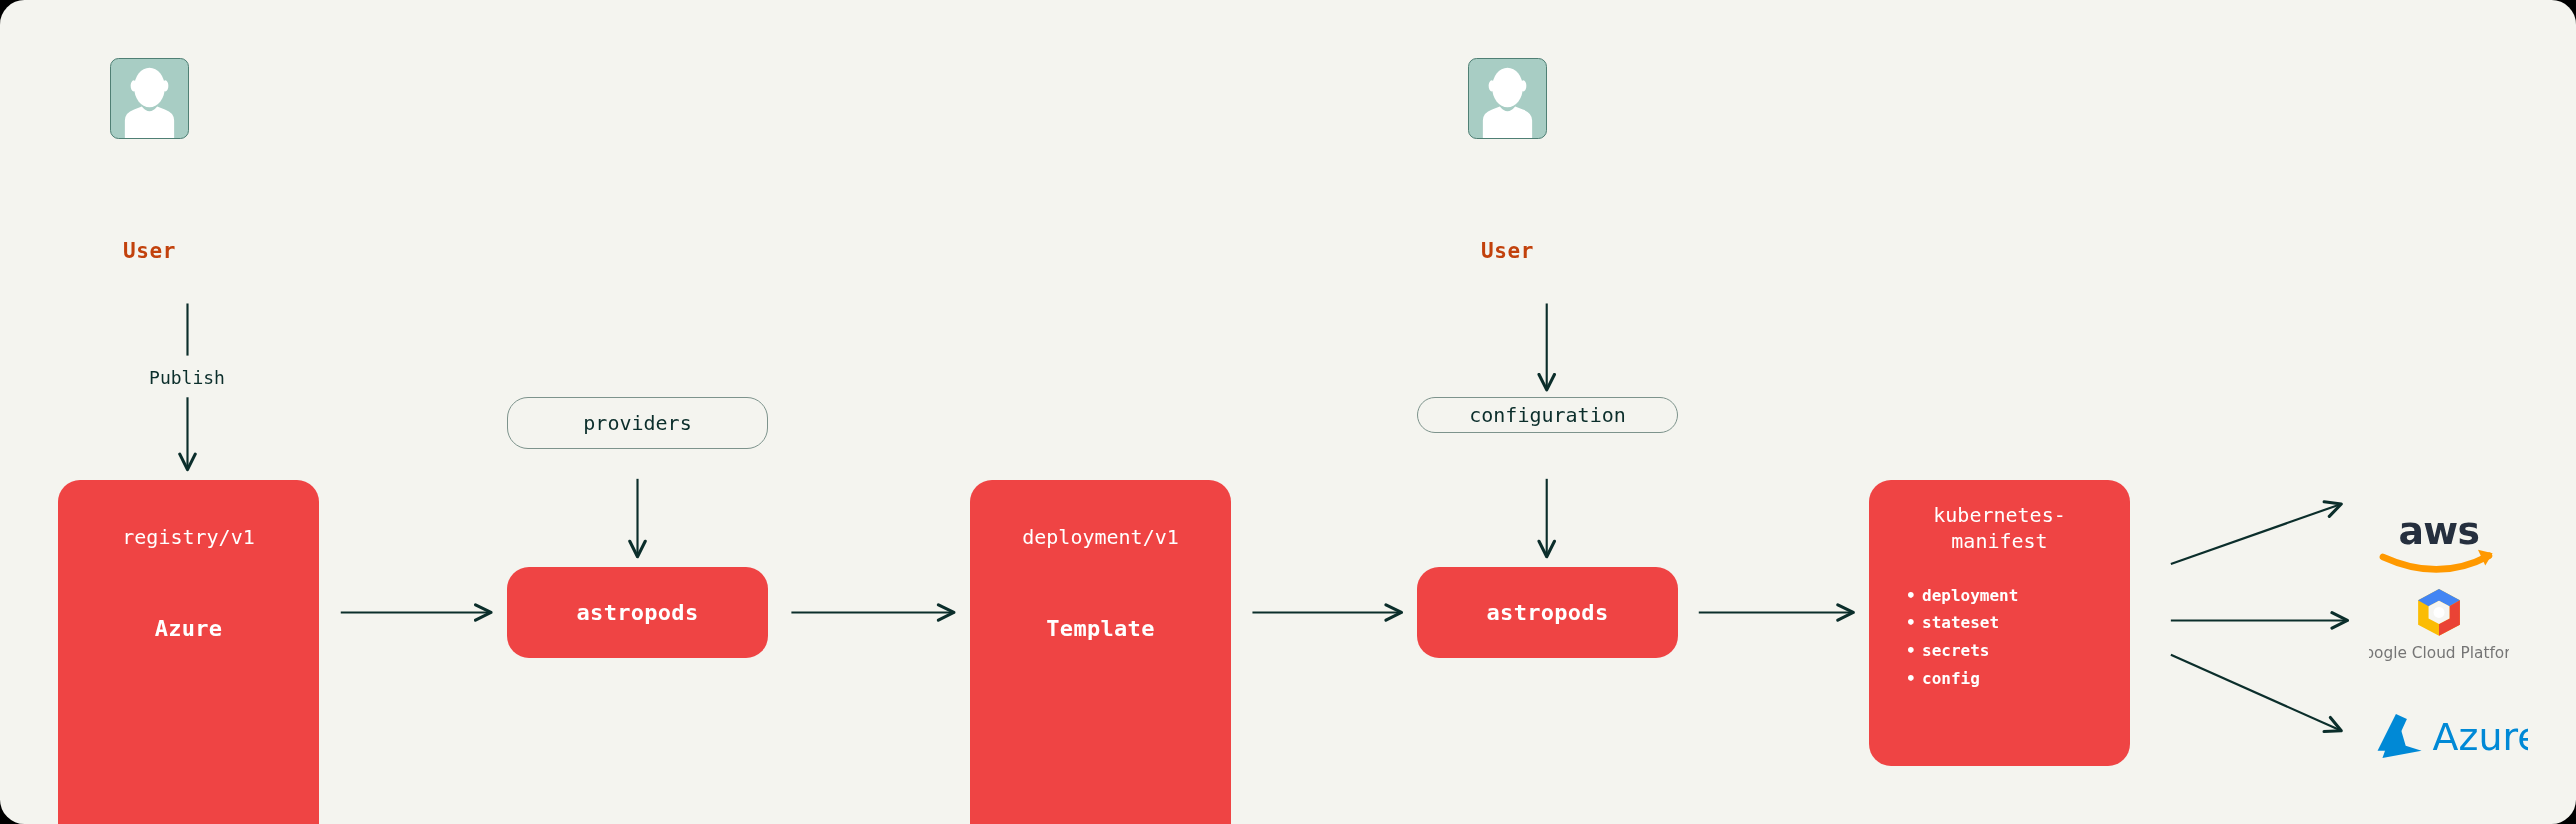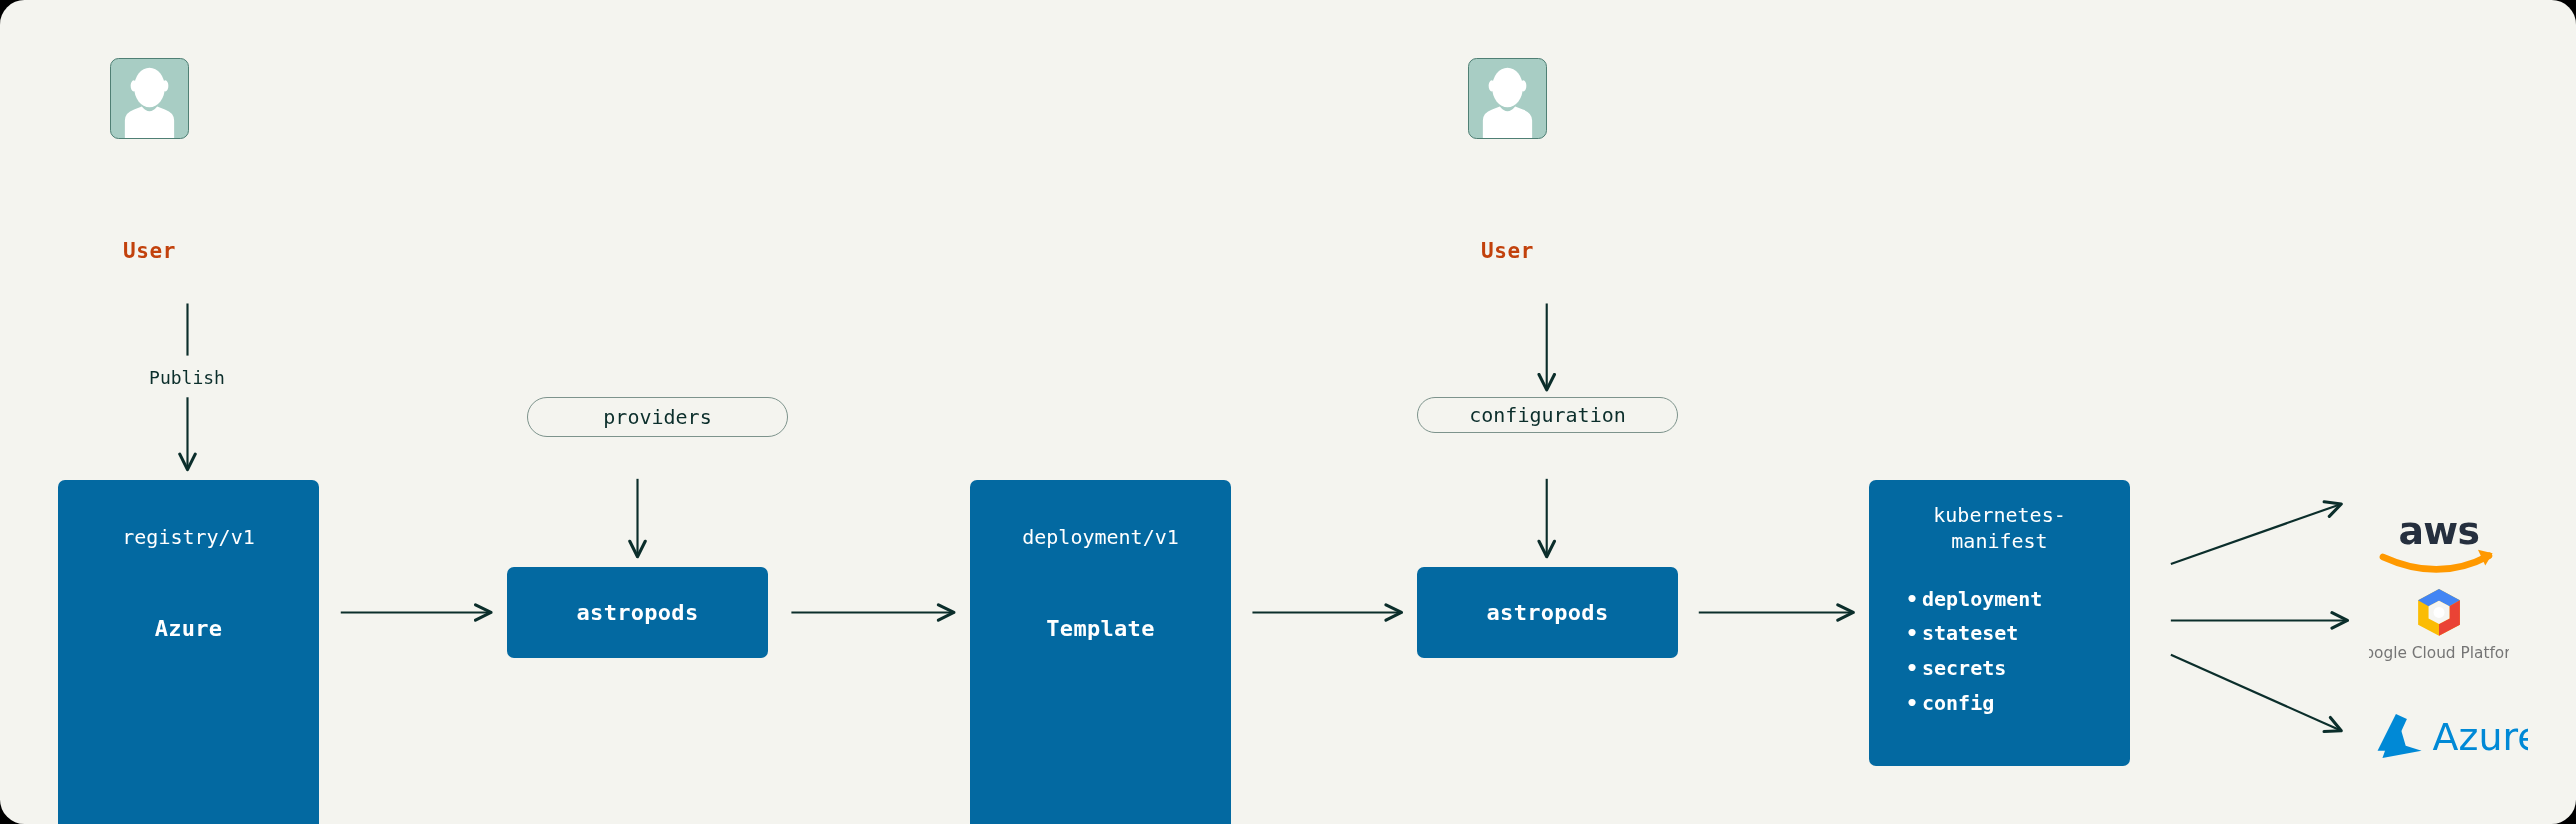--- a/index.html
+++ b/index.html
@@ -45,22 +45,22 @@
     position: absolute;
     color: #0b2e2b;
     font-size: 18px;
     text-align: center;
     white-space: nowrap;
   }
 
   
   .dark-box {
     position: absolute;
-    background: #0369a1;
-    border-radius: 7px;
+    background: #ef4444;
+    border-radius: 22px;
     color: #ffffff;
     display: flex;
     flex-direction: column;
   }
   .box-title {
     font-size: 20px;
     font-weight: normal;
     line-height: 1.32;
     text-align: center;
     letter-spacing: 0px;
@@ -70,21 +70,21 @@
     font-weight: bold;
     text-align: center;
     letter-spacing: 0.3px;
   }
   .bullet-list {
     list-style: none;
     margin: 0;
     padding: 0;
   }
   .bullet-list li {
-    font-size: 20px;
+    font-size: 16px;
     font-weight: bold;
     line-height: 1.73;
     letter-spacing: 0px;
     white-space: nowrap;
   }
   .bullet-list li::before {
     content: "\2022";
     display: inline-block;
     width: 16px;
     font-weight: bold;
@@ -125,21 +125,21 @@
     border: 1.8px solid #7d938c;
     border-radius: 21px;
     color: #0b2e2b;
     font-size: 20px;
     display: flex;
     align-items: center;
     justify-content: center;
     white-space: nowrap;
     letter-spacing: 0px;
   }
-  .pill-providers { left: 507px; top: 397px; width: 261px; height: 40px; margin-left: 20px; }
+  .pill-providers { left: 507px; top: 397px; width: 261px; height: 52px; }
   .pill-configuration { left: 1417px; top: 397px; width: 261px; height: 36px; }
 
   
   .edges {
     position: absolute;
     left: 0; top: 0;
     width: 2576px; height: 824px;
     pointer-events: none;
   }
 

